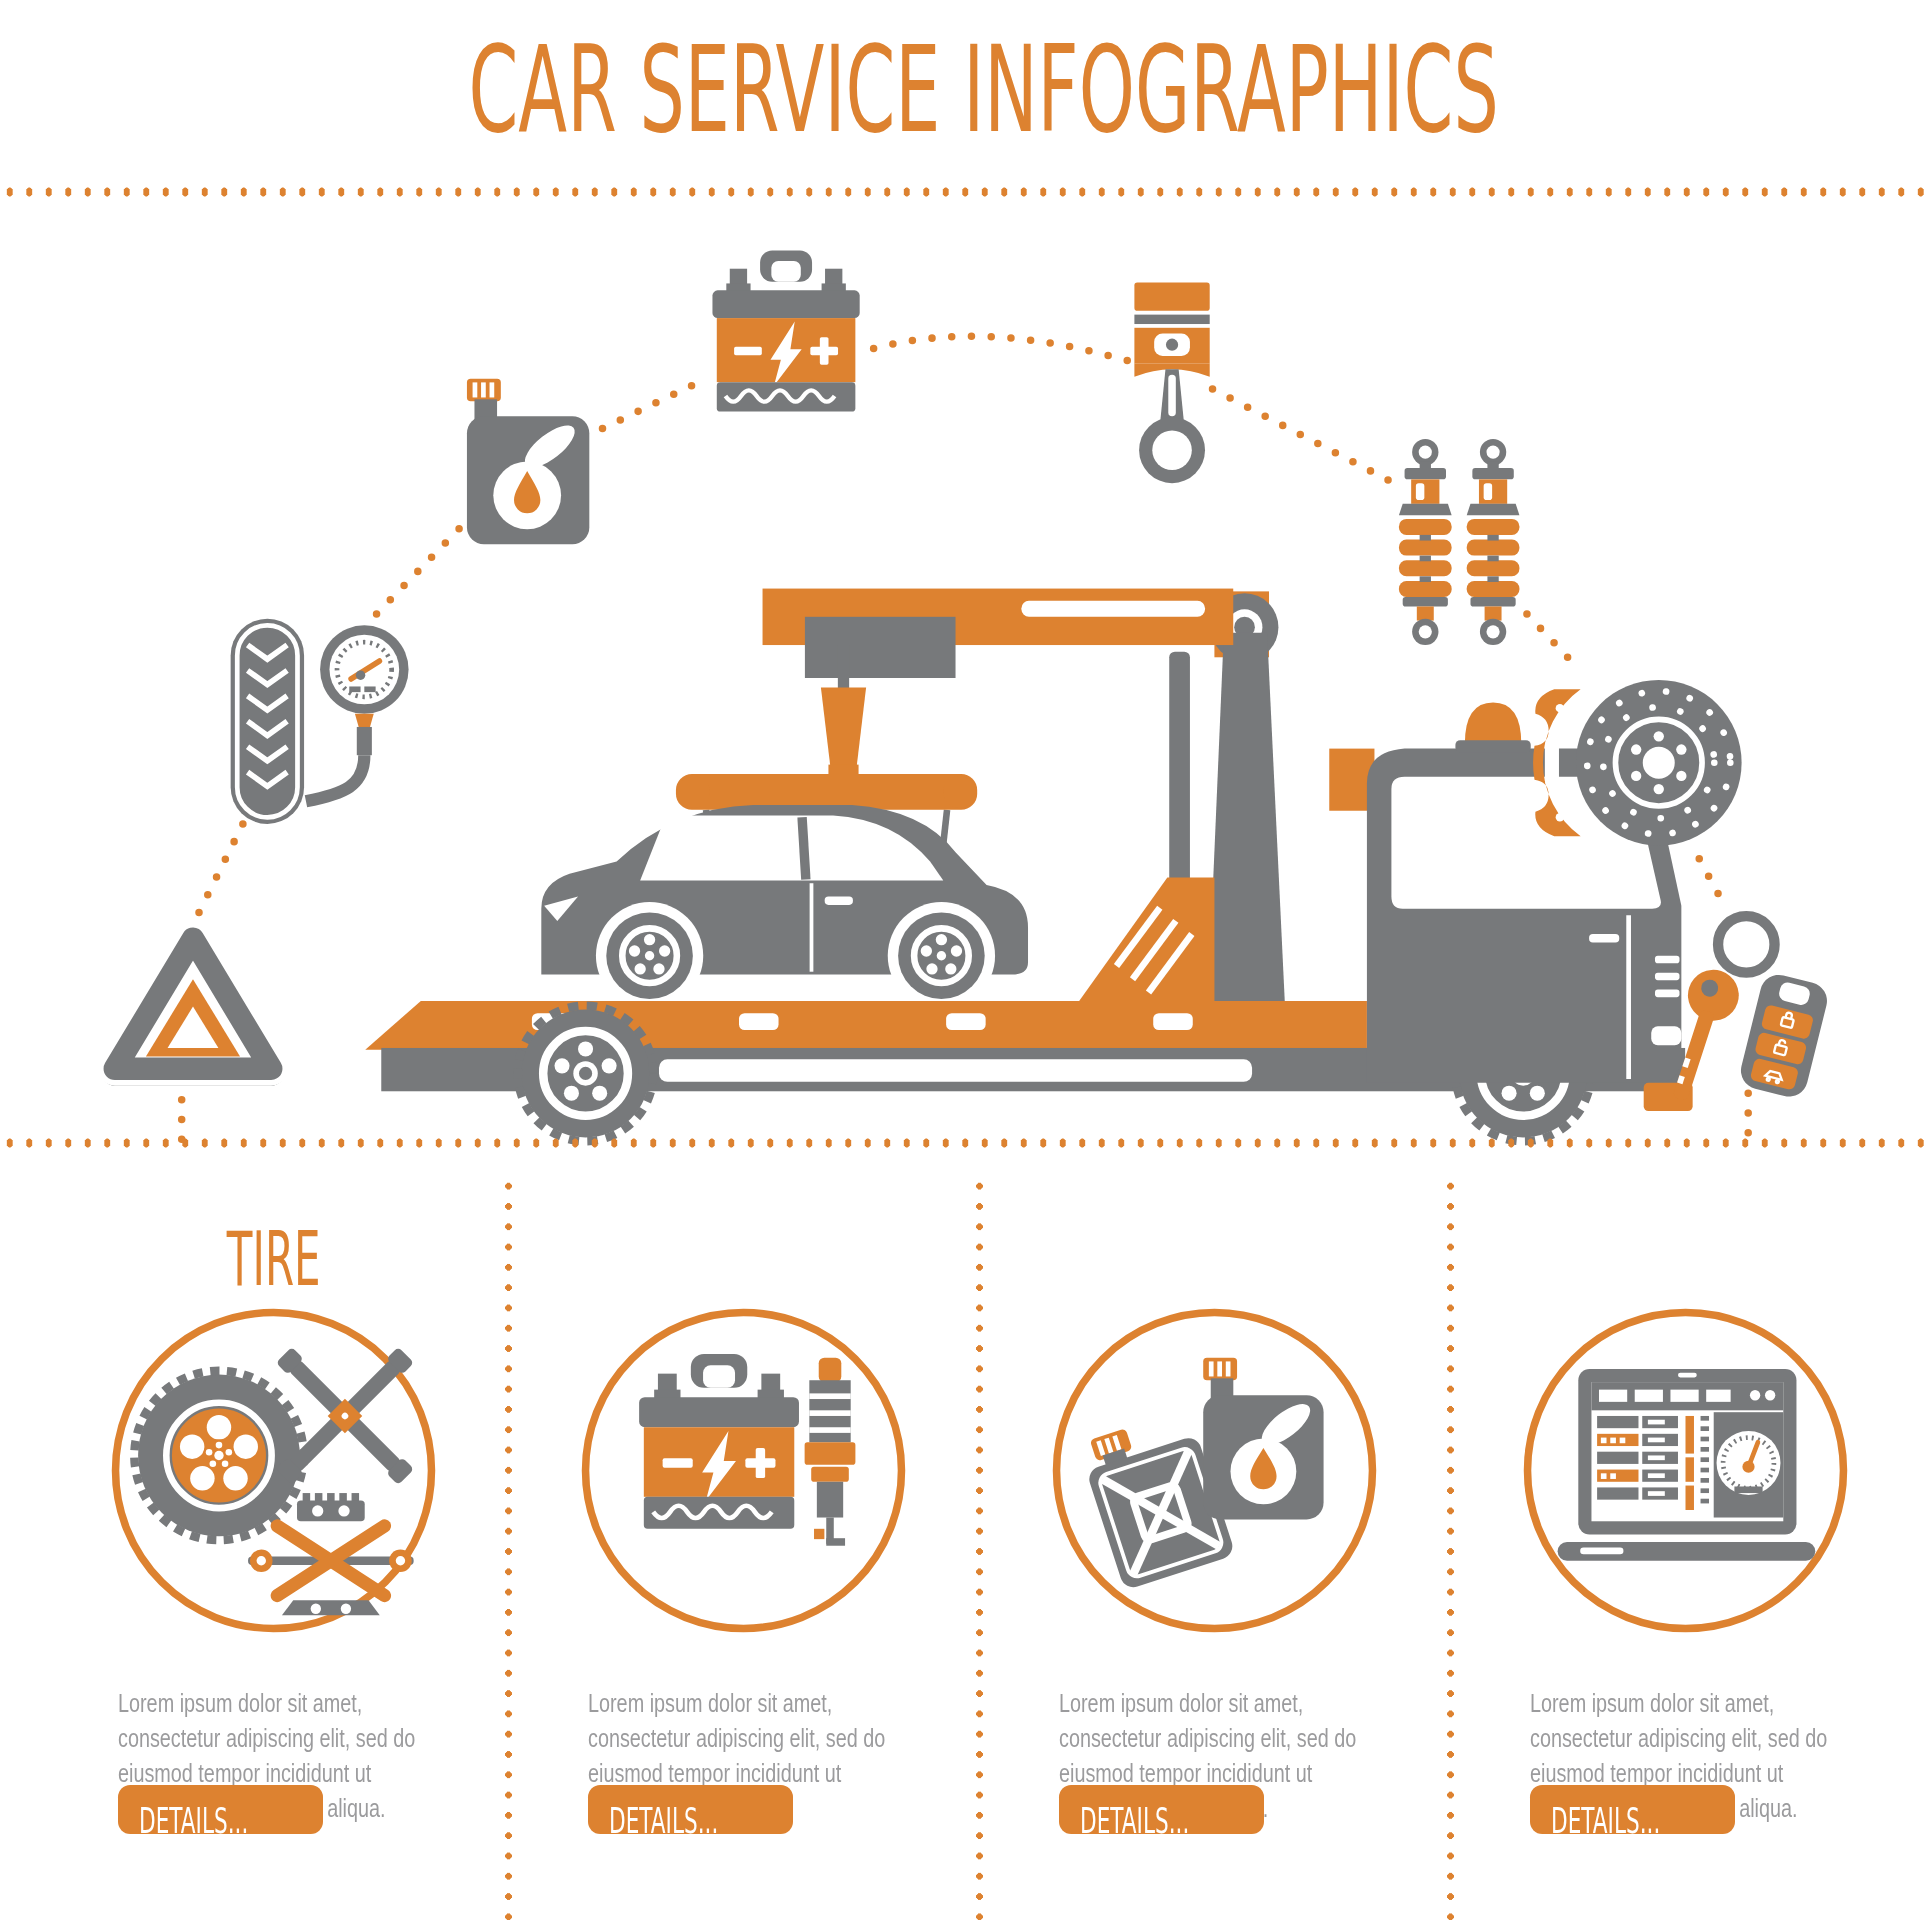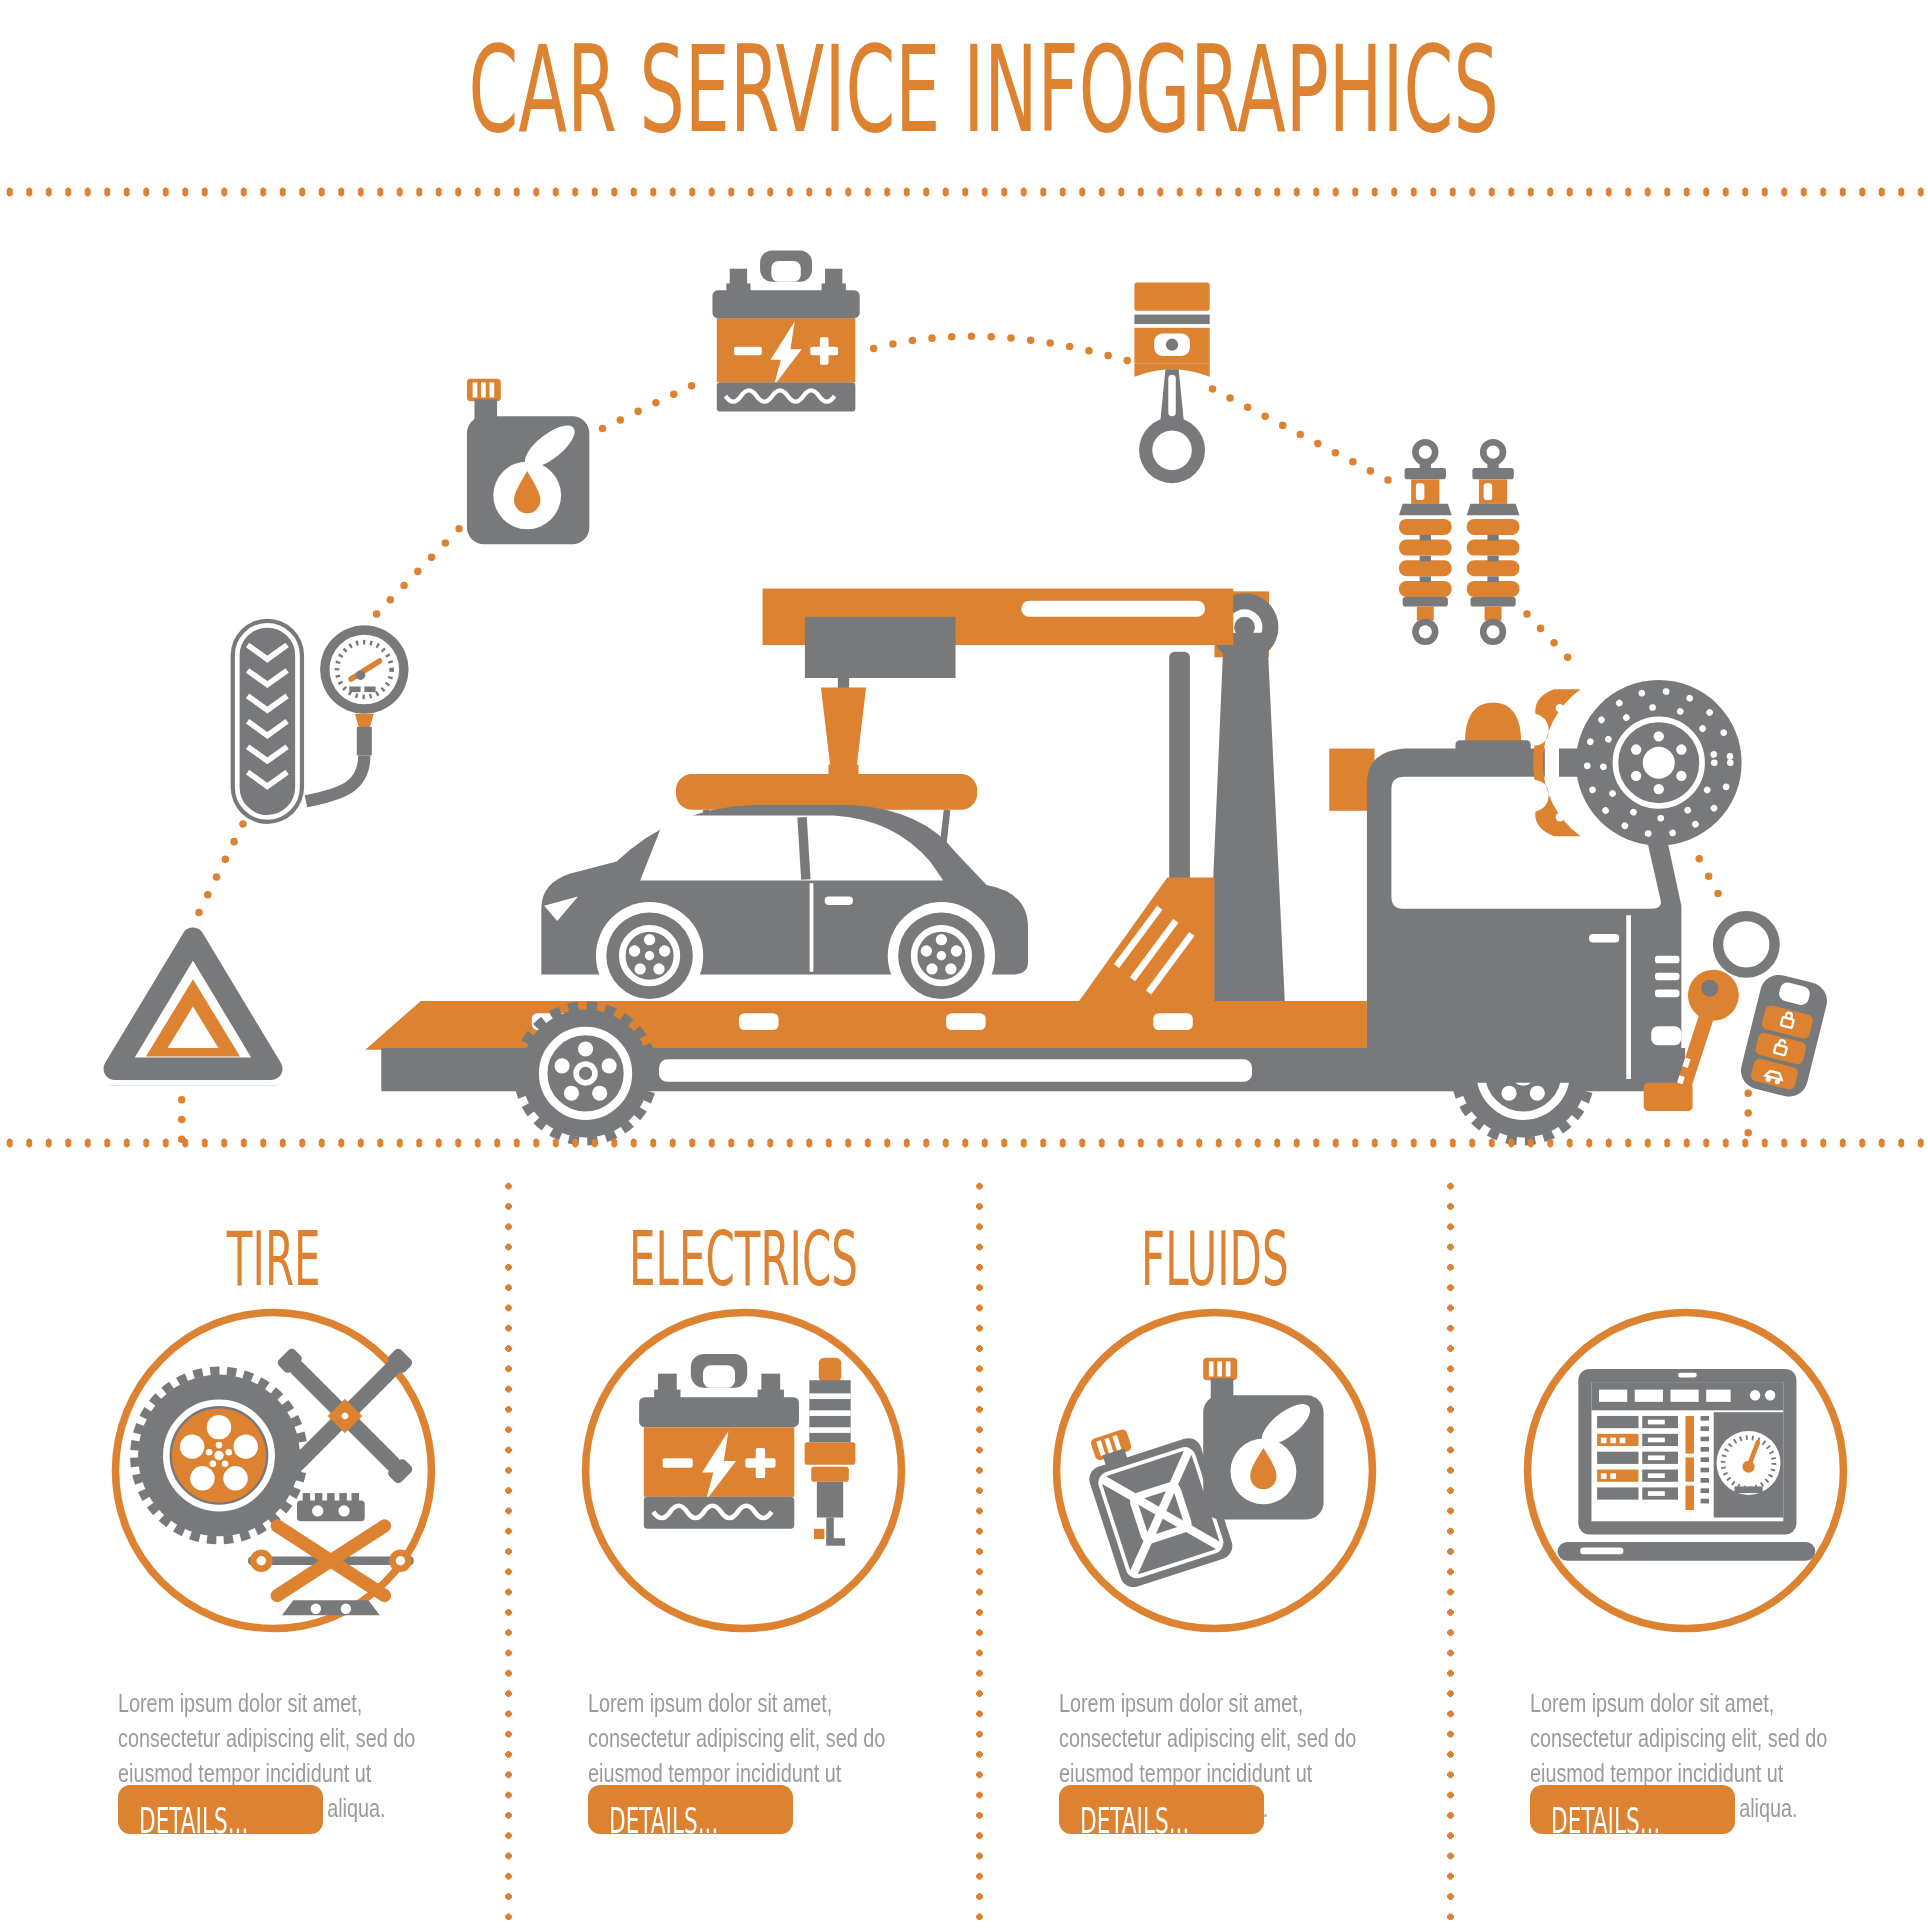--- a/index.html
+++ b/index.html
@@ -380,21 +380,20 @@
       </g>
     </svg>
     <p class="desc">Lorem ipsum dolor sit amet,
 consectetur adipiscing elit, sed do
 eiusmod tempor incididunt ut
 labore et dolore magna aliqua.</p>
     <button class="details"><span class="cond-b">DETAILS...</span></button>
   </section>
 
   <section class="col" style="left:508px">
-    <h2><span class="cond-h">ELECTRICS</span></h2>
     <svg class="badge" width="331" height="331" viewBox="0 0 352 352">
       <circle cx="176" cy="176" r="168" fill="none" stroke="#DD8230" stroke-width="8"></circle>
       <g transform="translate(150,176)">
         <g fill="#77797B">
           <rect x="-65" y="-103" width="20" height="22"></rect>
             <rect x="45" y="-103" width="20" height="22"></rect>
           <rect x="-69" y="-86" width="28" height="10"></rect>
             <rect x="41" y="-86" width="28" height="10"></rect>
           <rect x="-30" y="-124" width="60" height="36" rx="14"></rect>
         </g>
@@ -425,21 +424,20 @@
       </g>
     </svg>
     <p class="desc">Lorem ipsum dolor sit amet,
 consectetur adipiscing elit, sed do
 eiusmod tempor incididunt ut
 labore et dolore.</p>
     <button class="details"><span class="cond-b">DETAILS...</span></button>
   </section>
 
   <section class="col" style="left:979px">
-    <h2><span class="cond-h">FLUIDS</span></h2>
     <svg class="badge" width="331" height="331" viewBox="0 0 352 352">
       <circle cx="176" cy="176" r="168" fill="none" stroke="#DD8230" stroke-width="8"></circle>
       <g transform="translate(118,218) rotate(-18)">
         <rect x="-48" y="-94" width="40" height="24" rx="5" fill="#DD8230"></rect>
         <g fill="#fff">
             <rect x="-42" y="-90" width="5" height="16"></rect>
             <rect x="-33" y="-90" width="5" height="16"></rect>
             <rect x="-24" y="-90" width="5" height="16"></rect>
           </g>
         <rect x="-40" y="-74" width="24" height="12" fill="#77797B"></rect>

